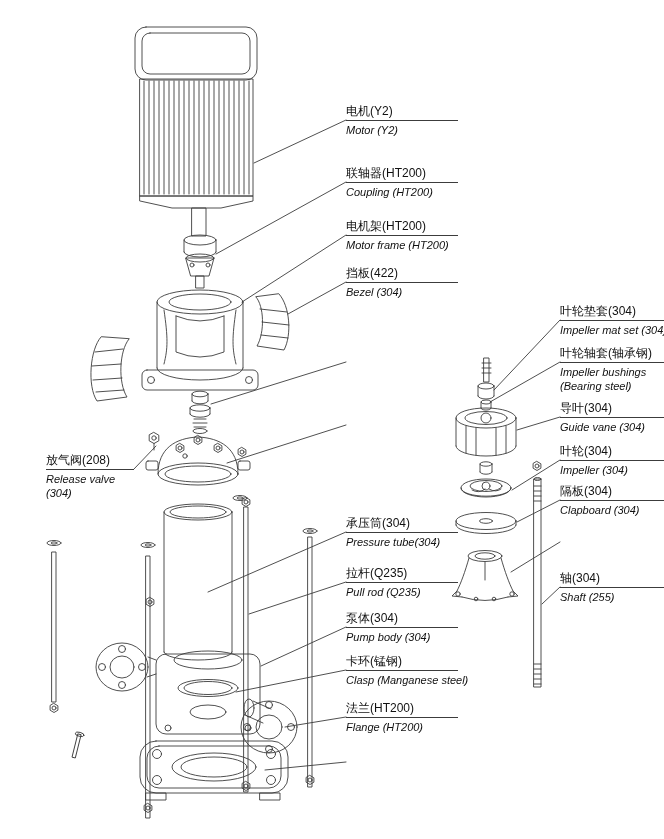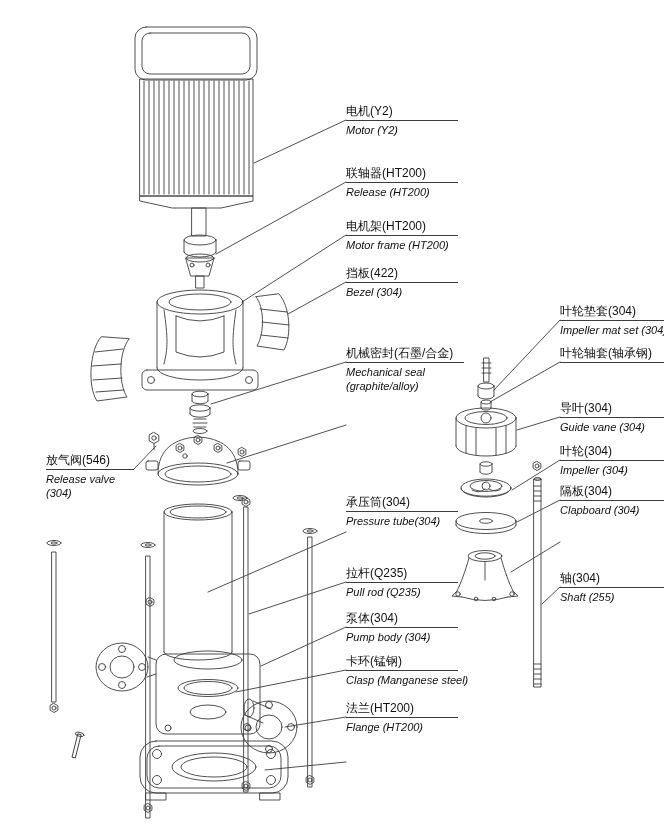--- a/index.html
+++ b/index.html
@@ -225,43 +225,38 @@
 
 <div class="label" style="left:318px;top:103px">
   <div class="zh">电机(Y2)</div>
   <div class="rule" style="width:112px"></div>
   <div class="en">Motor (Y2)</div>
 </div>
 
 <div class="label" style="left:318px;top:165px">
   <div class="zh">联轴器(HT200)</div>
   <div class="rule" style="width:112px"></div>
-  <div class="en">Release (HT200)</div>
+  <div class="en">Coupling (HT200)</div>
 </div>
 
 <div class="label" style="left:318px;top:218px">
   <div class="zh">电机架(HT200)</div>
   <div class="rule" style="width:112px"></div>
   <div class="en">Motor frame (HT200)</div>
 </div>
 
 <div class="label" style="left:318px;top:265px">
   <div class="zh">挡板(422)</div>
   <div class="rule" style="width:112px"></div>
   <div class="en">Bezel (304)</div>
 </div>
 
-<div class="label" style="left:318px;top:345px">
-  <div class="zh">机械密封(石墨/合金)</div>
-  <div class="rule" style="width:118px"></div>
-  <div class="en wrap" style="max-width:100px">Mechanical seal (graphite/alloy)</div>
-</div>
-
-
-<div class="label" style="left:318px;top:494px">
+
+
+<div class="label" style="left:318px;top:515px">
   <div class="zh">承压筒(304)</div>
   <div class="rule" style="width:112px"></div>
   <div class="en">Pressure tube(304)</div>
 </div>
 
 <div class="label" style="left:318px;top:565px">
   <div class="zh">拉杆(Q235)</div>
   <div class="rule" style="width:112px"></div>
   <div class="en">Pull rod (Q235)</div>
 </div>
@@ -287,20 +282,21 @@
 
 <div class="label" style="left:532px;top:303px">
   <div class="zh">叶轮垫套(304)</div>
   <div class="rule" style="width:104px"></div>
   <div class="en">Impeller mat set (304)</div>
 </div>
 
 <div class="label" style="left:532px;top:345px">
   <div class="zh">叶轮轴套(轴承钢)</div>
   <div class="rule" style="width:104px"></div>
+  <div class="en wrap" style="max-width:105px">Impeller bushings (Bearing steel)</div>
 </div>
 
 <div class="label" style="left:532px;top:400px">
   <div class="zh">导叶(304)</div>
   <div class="rule" style="width:104px"></div>
   <div class="en">Guide vane (304)</div>
 </div>
 
 <div class="label" style="left:532px;top:443px">
   <div class="zh">叶轮(304)</div>
@@ -315,18 +311,18 @@
 </div>
 
 
 <div class="label" style="left:532px;top:570px">
   <div class="zh">轴(304)</div>
   <div class="rule" style="width:104px"></div>
   <div class="en">Shaft (255)</div>
 </div>
 
 <div class="label" style="left:18px;top:452px">
-  <div class="zh">放气阀(546)</div>
+  <div class="zh">放气阀(208)</div>
   <div class="rule" style="width:88px"></div>
   <div class="en wrap" style="max-width:80px">Release valve (304)</div>
 </div>
 
 </div>
 
 </body></html>

